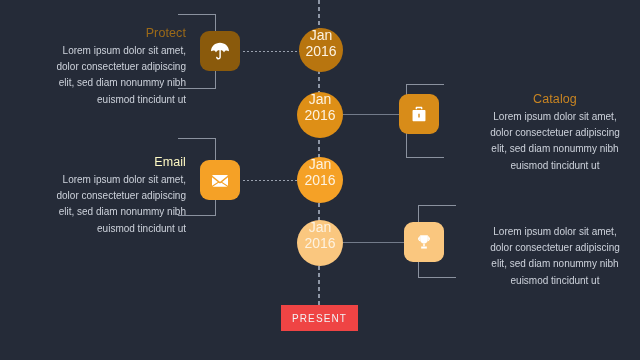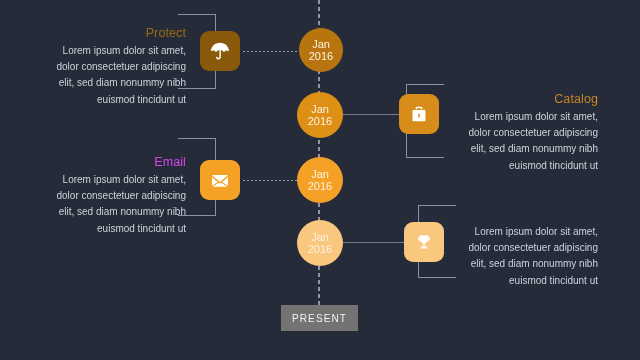--- a/index.html
+++ b/index.html
@@ -32,24 +32,24 @@
     background-repeat: repeat-y;
   }
 
   
   .circle {
     position: absolute;
     border-radius: 50%;
     display: flex;
     flex-direction: column;
     align-items: center;
-    justify-content: center;
+    justify-content: flex-start;
     line-height: 1.12;
     color: #fdf2e0;
-    font-size: 11px;
+    font-size: 14px;
   }
   .circle .c-month { display: block; }
   .circle .c-year  { display: block; }
 
   
   .tile {
     position: absolute;
     width: 40px;
     height: 40px;
     border-radius: 9px;
@@ -58,21 +58,21 @@
     justify-content: center;
   }
   .tile svg { display: block; }
 
   
   .block {
     position: absolute;
     width: 146px;
   }
   .block.left  { text-align: right; }
-  .block.right { text-align: right; }
+  .block.right { text-align: center; margin-left: 30px; }
   .b-title {
     font-size: 12.5px;
     margin: 0 0 3px 0;
     letter-spacing: .1px;
   }
   .b-body {
     font-size: 10px;
     color: #cdd2db;
     line-height: 1.62;
     margin: 0;
@@ -111,21 +111,21 @@
   .bracket .arm.top { top: 0; }
   .bracket .arm.bot { bottom: 0; }
 
   
   .present {
     position: absolute;
     left: 281px;
     top: 305px;
     width: 77px;
     height: 26px;
-    background: #737373;
+    background: #ef4444;
     color: #f2f3f5;
     font-size: 10px;
     letter-spacing: 1.1px;
     display: flex;
     align-items: center;
     justify-content: center;
   }
 </style>
 </head>
 <body>
@@ -197,21 +197,21 @@
   </div>
 
   <div class="bracket left" style="left:178px; top:138px; height:78px;">
     <div class="arm top"></div>
     <div class="arm bot"></div>
   </div>
 
   <div class="conn-dotted" style="left:243px; top:180px; width:62px;"></div>
 
   <div class="block left" style="left:40px; top:155px;">
-    <div class="b-title" style="color:#d946ef;">Email</div>
+    <div class="b-title" style="color:#fef9c3;">Email</div>
     <div class="b-body">Lorem ipsum dolor sit amet, dolor consectetuer adipiscing elit, sed diam nonummy nibh euismod tincidunt ut</div>
   </div>
 
   <div class="tile" style="left:200px; top:160px; background:#f5a126;">
     <svg width="22" height="22" viewBox="0 0 24 24">
       <path d="M4.0 6.6 L20.0 6.6 C20.35 6.6 20.55 7.0 20.3 7.25
                L12.5 13.6 C12.2 13.85 11.8 13.85 11.5 13.6
                L3.7 7.25 C3.45 7.0 3.65 6.6 4.0 6.6 Z" fill="#ffffff"></path>
       <path d="M3.3 9.1 L9.6 14.2 L3.3 18.4 Z" fill="#ffffff"></path>
       <path d="M20.7 9.1 L20.7 18.4 L14.4 14.2 Z" fill="#ffffff"></path>

